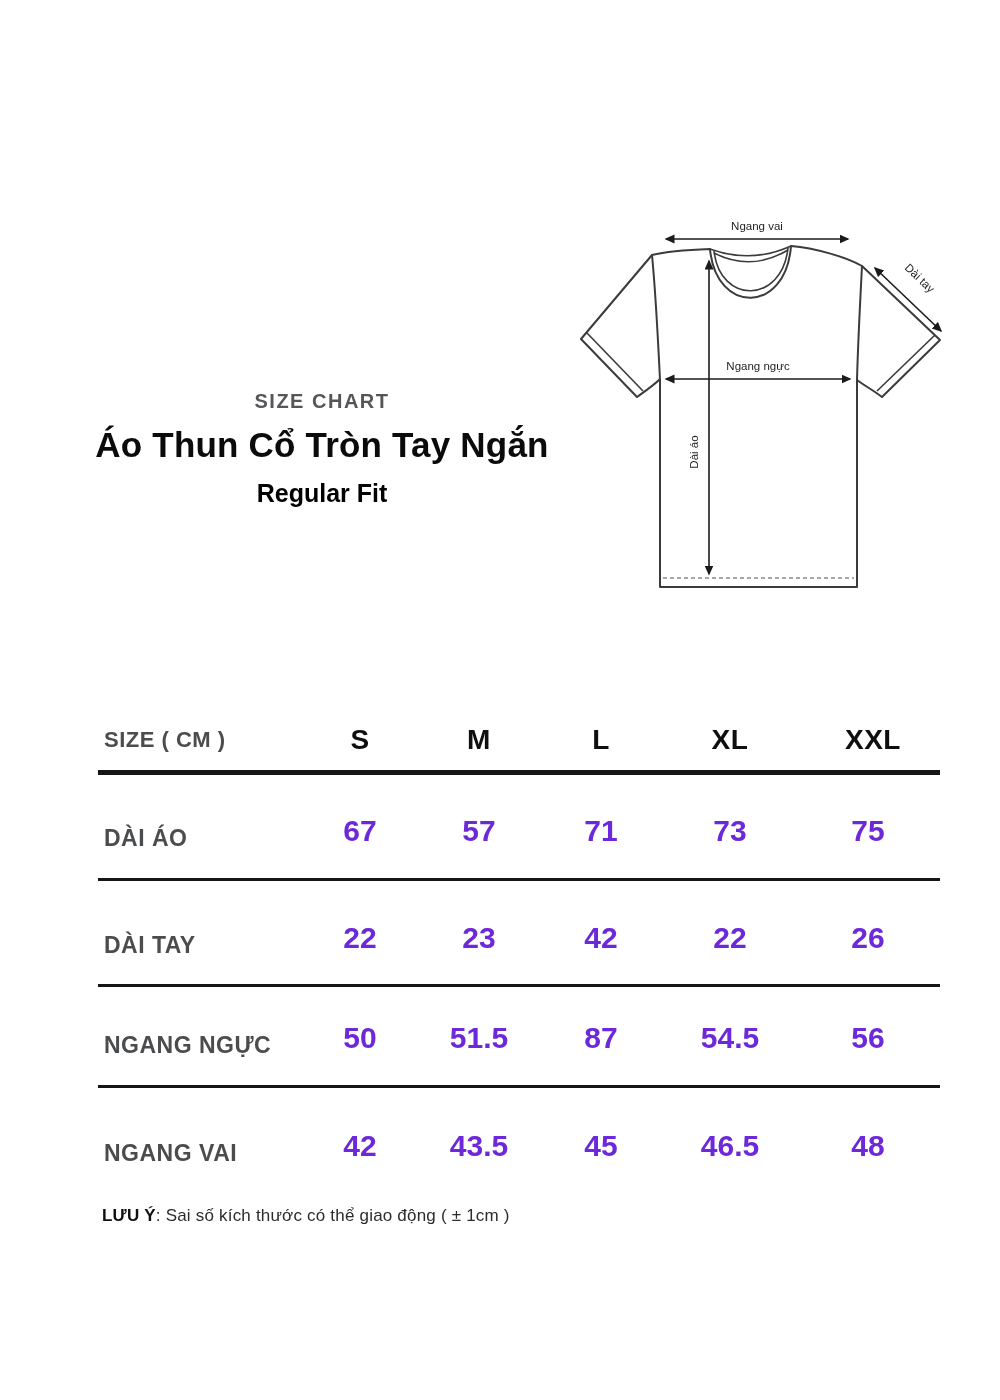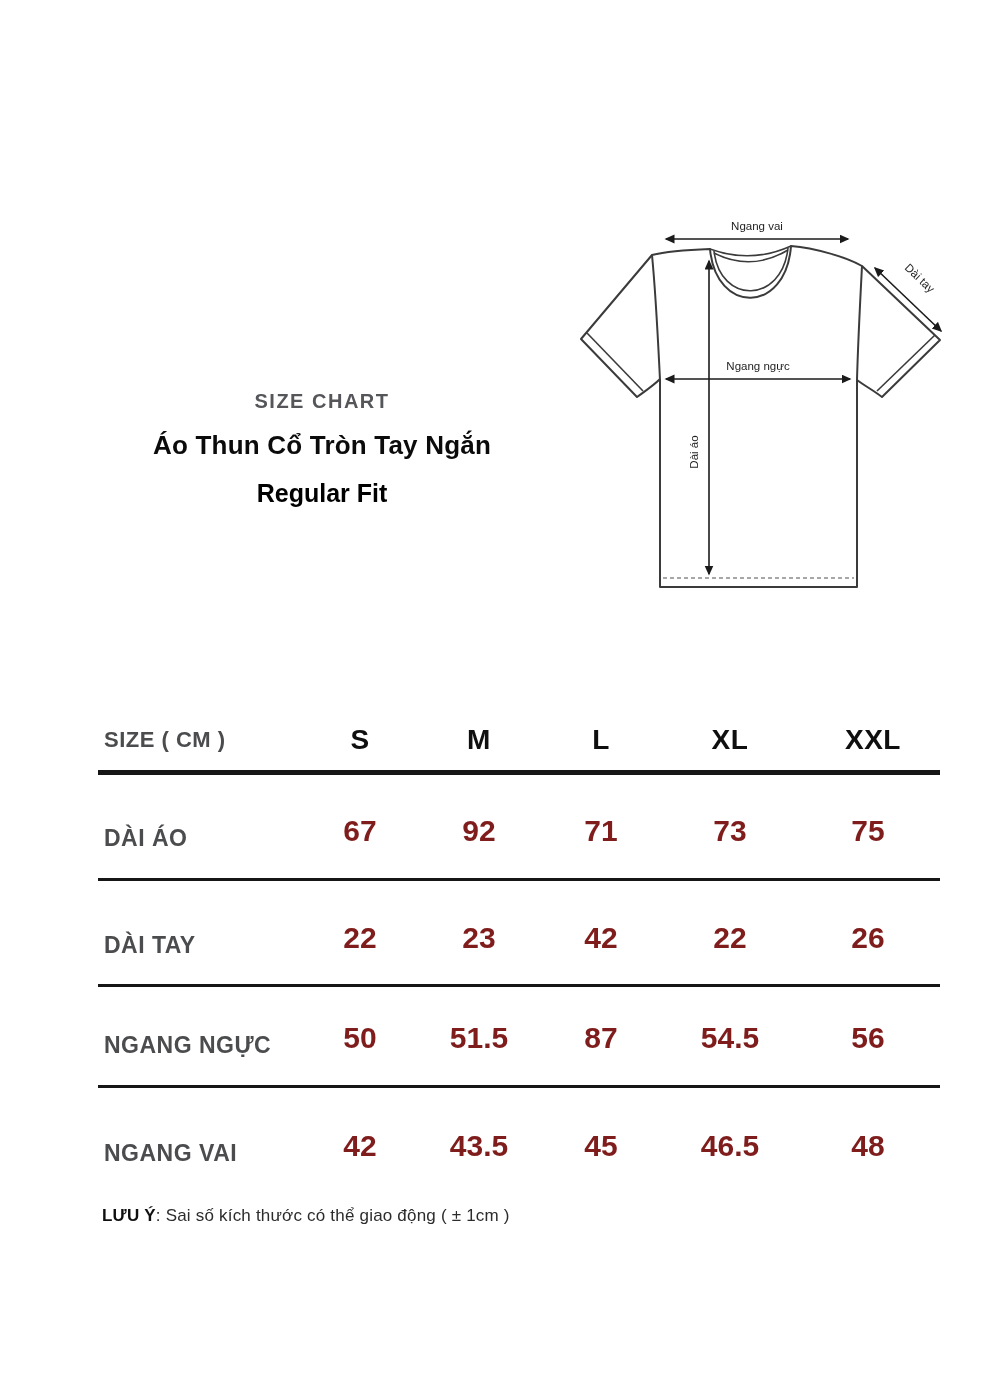--- a/index.html
+++ b/index.html
@@ -3,32 +3,32 @@
 <meta charset="utf-8">
 <style>
   html,body{margin:0;padding:0;background:#ffffff;}
   .page{
     position:relative;width:1000px;height:1400px;background:#ffffff;overflow:hidden;
     font-family:"Liberation Sans","DejaVu Sans",sans-serif;color:#111;
   }
   
   .head-block{position:absolute;left:60px;top:391px;width:524px;text-align:center;}
   .eyebrow{font-size:20px;font-weight:700;letter-spacing:1.5px;color:#55565a;line-height:20px;}
-  .title{font-size:26px;font-weight:700;color:#0b0b0c;line-height:44px;margin-top:12px;letter-spacing:0.2px;}
+  .title{font-size:35px;font-weight:700;color:#0b0b0c;line-height:44px;margin-top:12px;letter-spacing:0.2px;}
   .subtitle{font-size:25px;font-weight:700;color:#000000;line-height:28px;margin-top:12px;}
   
   .diagram{position:absolute;left:560px;top:200px;width:400px;height:400px;}
   
   .size-table{position:absolute;left:98px;top:710px;width:842px;height:500px;}
   .trow{position:absolute;left:0;width:100%;}
   .trow .cell{position:absolute;transform:translateX(-50%);white-space:nowrap;}
   .tlabel{position:absolute;left:6px;transform:translateY(7px);font-size:23px;font-weight:700;color:#4b4c4e;letter-spacing:0.5px;}
   .thead-label{font-size:22px;font-weight:700;color:#4b4c4e;letter-spacing:0.5px;transform:none;}
   .size-letter{font-size:28px;font-weight:700;color:#0f0f10;letter-spacing:0.5px;}
-  .val{font-size:30px;font-weight:700;color:#7f1d1d;}
+  .val{font-size:30px;font-weight:700;color:#6d28d9;}
   .hline{position:absolute;left:0;width:842px;background:#161616;}
   .hline.thick{height:5px;}
   .hline.thin{height:3px;}
   .vcenter{display:flex;align-items:center;height:100%;}
   
   .note{position:absolute;left:102px;top:1206px;font-size:17px;color:#2c2c2c;letter-spacing:0.2px;}
   .note .nb{font-weight:700;color:#0f0f10;}
 </style>
 </head>
 <body>
@@ -93,21 +93,21 @@
         <span class="cell size-letter" style="left:632px;">XL</span>
         <span class="cell size-letter" style="left:775px;">XXL</span>
       </div>
     </div>
     <div class="hline thick" style="top:60px;"></div>
 
     <div class="trow" style="top:71px;height:100px;">
       <div class="vcenter">
         <span class="tlabel">DÀI ÁO</span>
         <span class="cell val" style="left:262px;">67</span>
-        <span class="cell val" style="left:381px;">92</span>
+        <span class="cell val" style="left:381px;">57</span>
         <span class="cell val" style="left:503px;">71</span>
         <span class="cell val" style="left:632px;">73</span>
         <span class="cell val" style="left:770px;">75</span>
       </div>
     </div>
     <div class="hline thin" style="top:168px;"></div>
 
     <div class="trow" style="top:178px;height:100px;">
       <div class="vcenter">
         <span class="tlabel">DÀI TAY</span>

